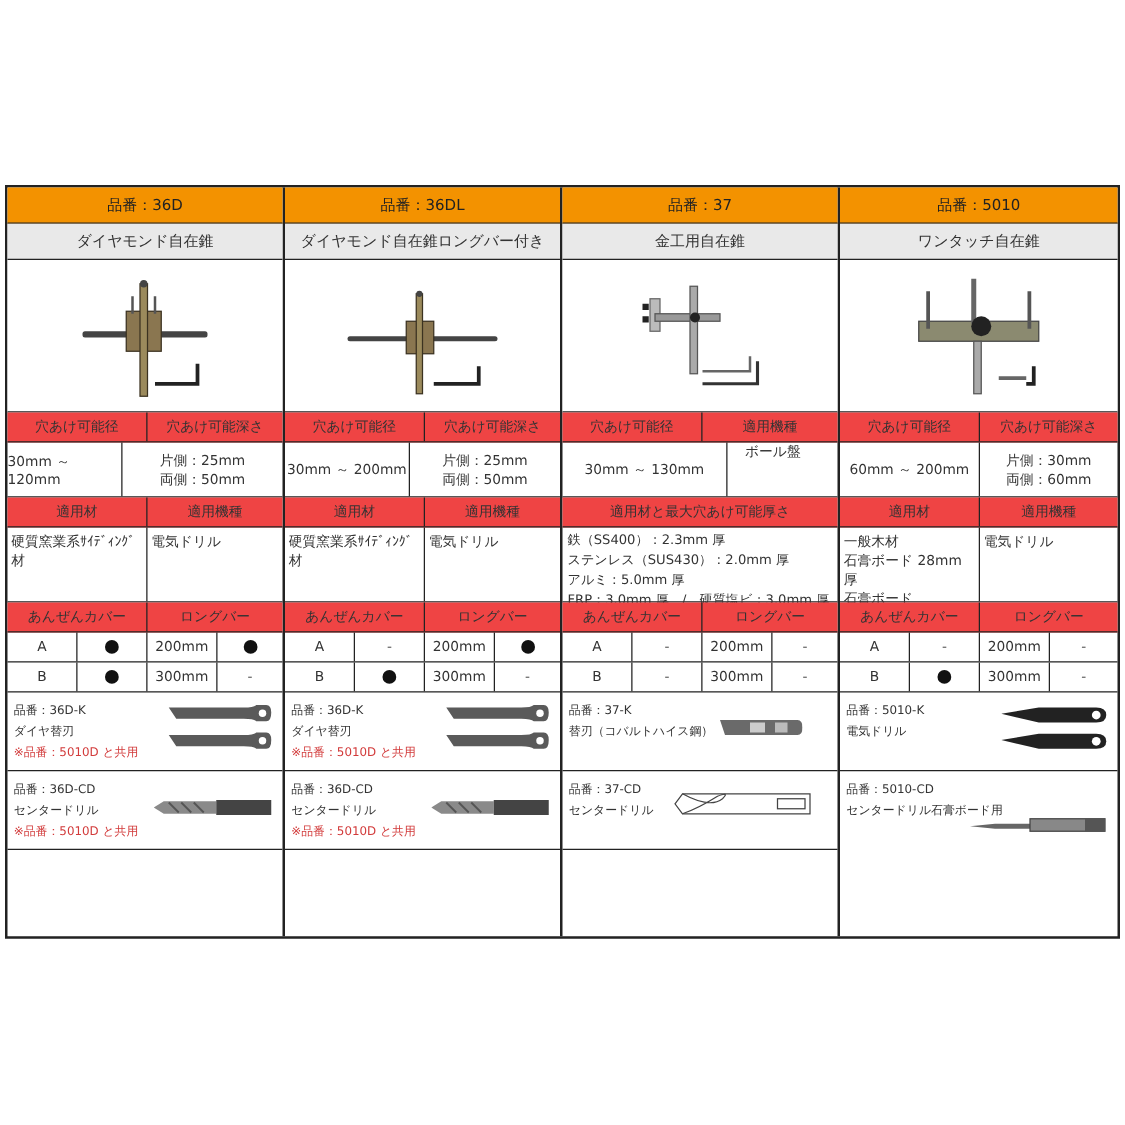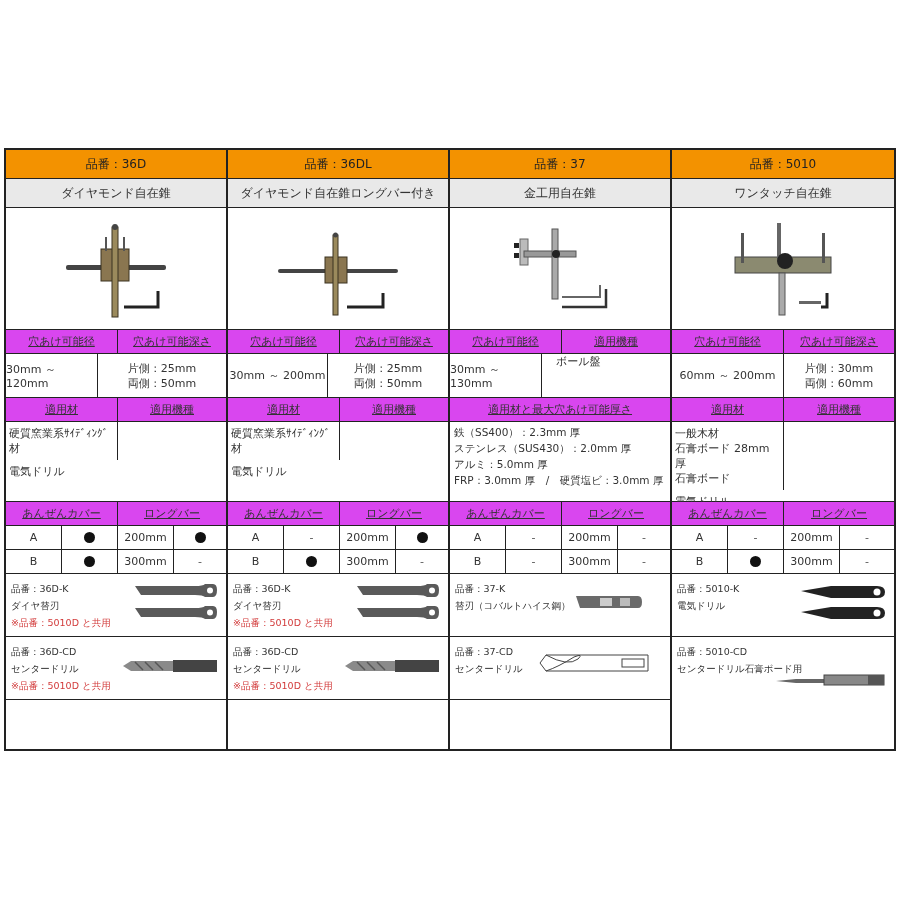--- a/index.html
+++ b/index.html
@@ -12,24 +12,24 @@
   .col:last-child { border-right:none; }
   .cell { box-sizing:border-box; border-bottom:1.5px solid #222; display:flex;
           align-items:center; justify-content:center; font-size:11px; }
   .hdr-orange { height:29px; background:#f39200; color:#222; font-size:12px; }
   .hdr-gray { height:29px; background:#e9e9e9; color:#333; font-size:12px; }
   .img { height:122px; background:#fff; }
   .row { display:flex; box-sizing:border-box; border-bottom:1.5px solid #222; }
   .row > .c { box-sizing:border-box; border-right:1.2px solid #222; display:flex;
               align-items:center; justify-content:center; font-size:11px; }
   .row > .c:last-child { border-right:none; }
-  .gray { background:#d946ef;text-decoration:underline; }
+  .gray { background:#ef4444; }
   .lbl-row { height:24px; }
   .val-row { height:44px; }
-  .mat-row { height:80px;flex-direction:column; }
+  .mat-row { height:60px; }
   .mat-row > .c { align-items:flex-start; justify-content:flex-start; padding:4px 3px; line-height:15px; }
   .sub-row { height:24px; }
   .small { font-size:10.5px; line-height:15px; }
   .dot { width:11px; height:11px; border-radius:50%; background:#111; display:inline-block; }
   .dash { color:#555; }
   .part { box-sizing:border-box; border-bottom:1.5px solid #222; position:relative; padding:6px 5px; font-size:9.5px; line-height:17px; }
   .part .red { color:#d23a3a; }
   .part .pic { position:absolute; right:8px; }
   .tail { flex:1; }
   svg { display:block; }
@@ -206,21 +206,21 @@
         <circle cx="56" cy="35" r="4" fill="#222"></circle>
         <path d="M62 78 H100 V66" stroke="#666" stroke-width="2" fill="none"></path>
         <path d="M62 88 H106 V70" stroke="#333" stroke-width="2.5" fill="none"></path>
       </svg>
     </div>
     <div class="row lbl-row gray">
       <div class="c" style="width:112px">穴あけ可能径</div>
       <div class="c" style="flex:1">適用機種</div>
     </div>
     <div class="row val-row">
-      <div class="c" style="width:92px">30mm ～ 130mm</div>
+      <div class="c" style="width:132px">30mm ～ 130mm</div>
       <div class="c" style="flex:1;align-items:flex-start;justify-content:flex-start;padding-left:14px">ボール盤</div>
     </div>
     <div class="row lbl-row gray">
       <div class="c" style="flex:1">適用材と最大穴あけ可能厚さ</div>
     </div>
     <div class="row mat-row">
       <div class="c" style="flex:1;flex-direction:column;padding:2px 4px;font-size:10.5px;line-height:16px">
         <span>鉄（SS400）：2.3mm 厚</span>
         <span>ステンレス（SUS430）：2.0mm 厚</span>
         <span>アルミ：5.0mm 厚</span>

